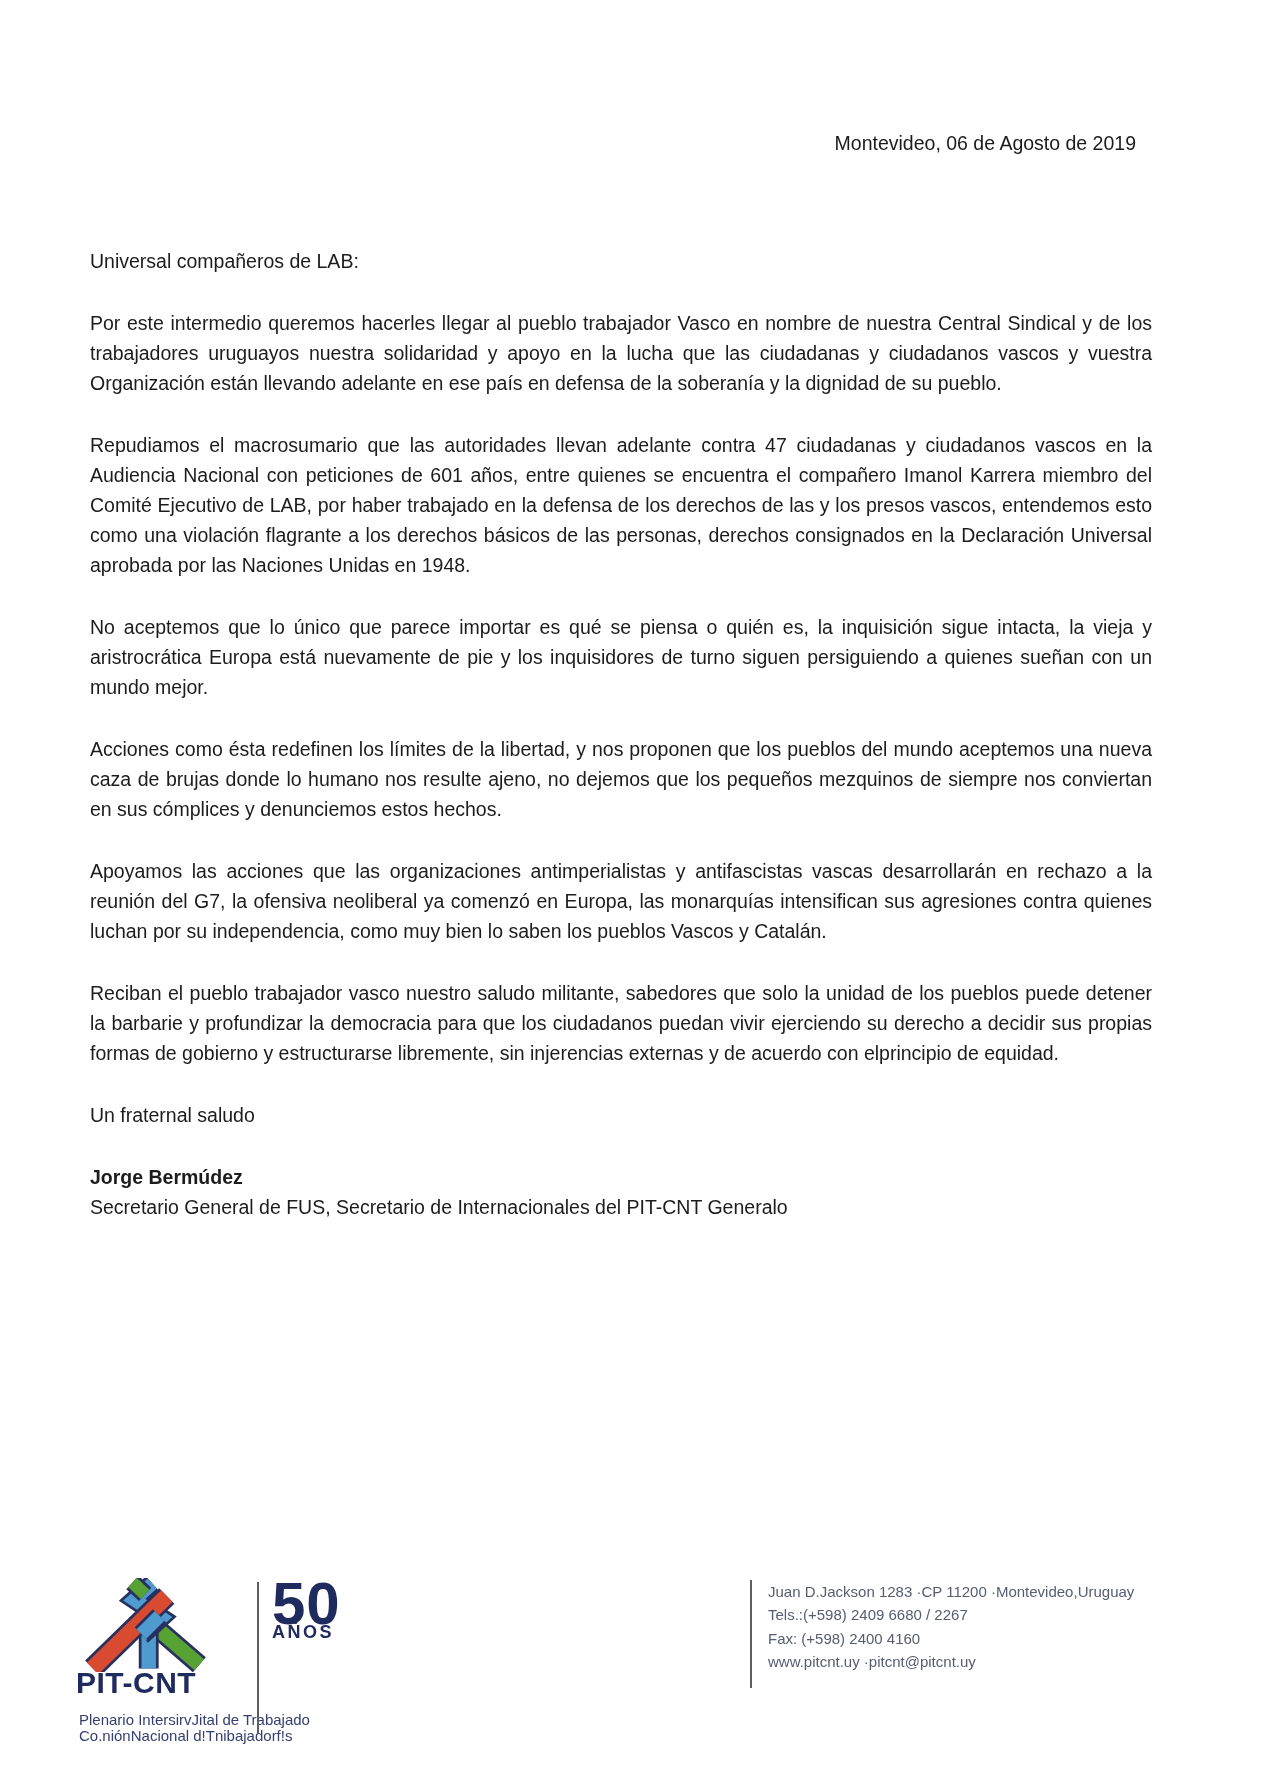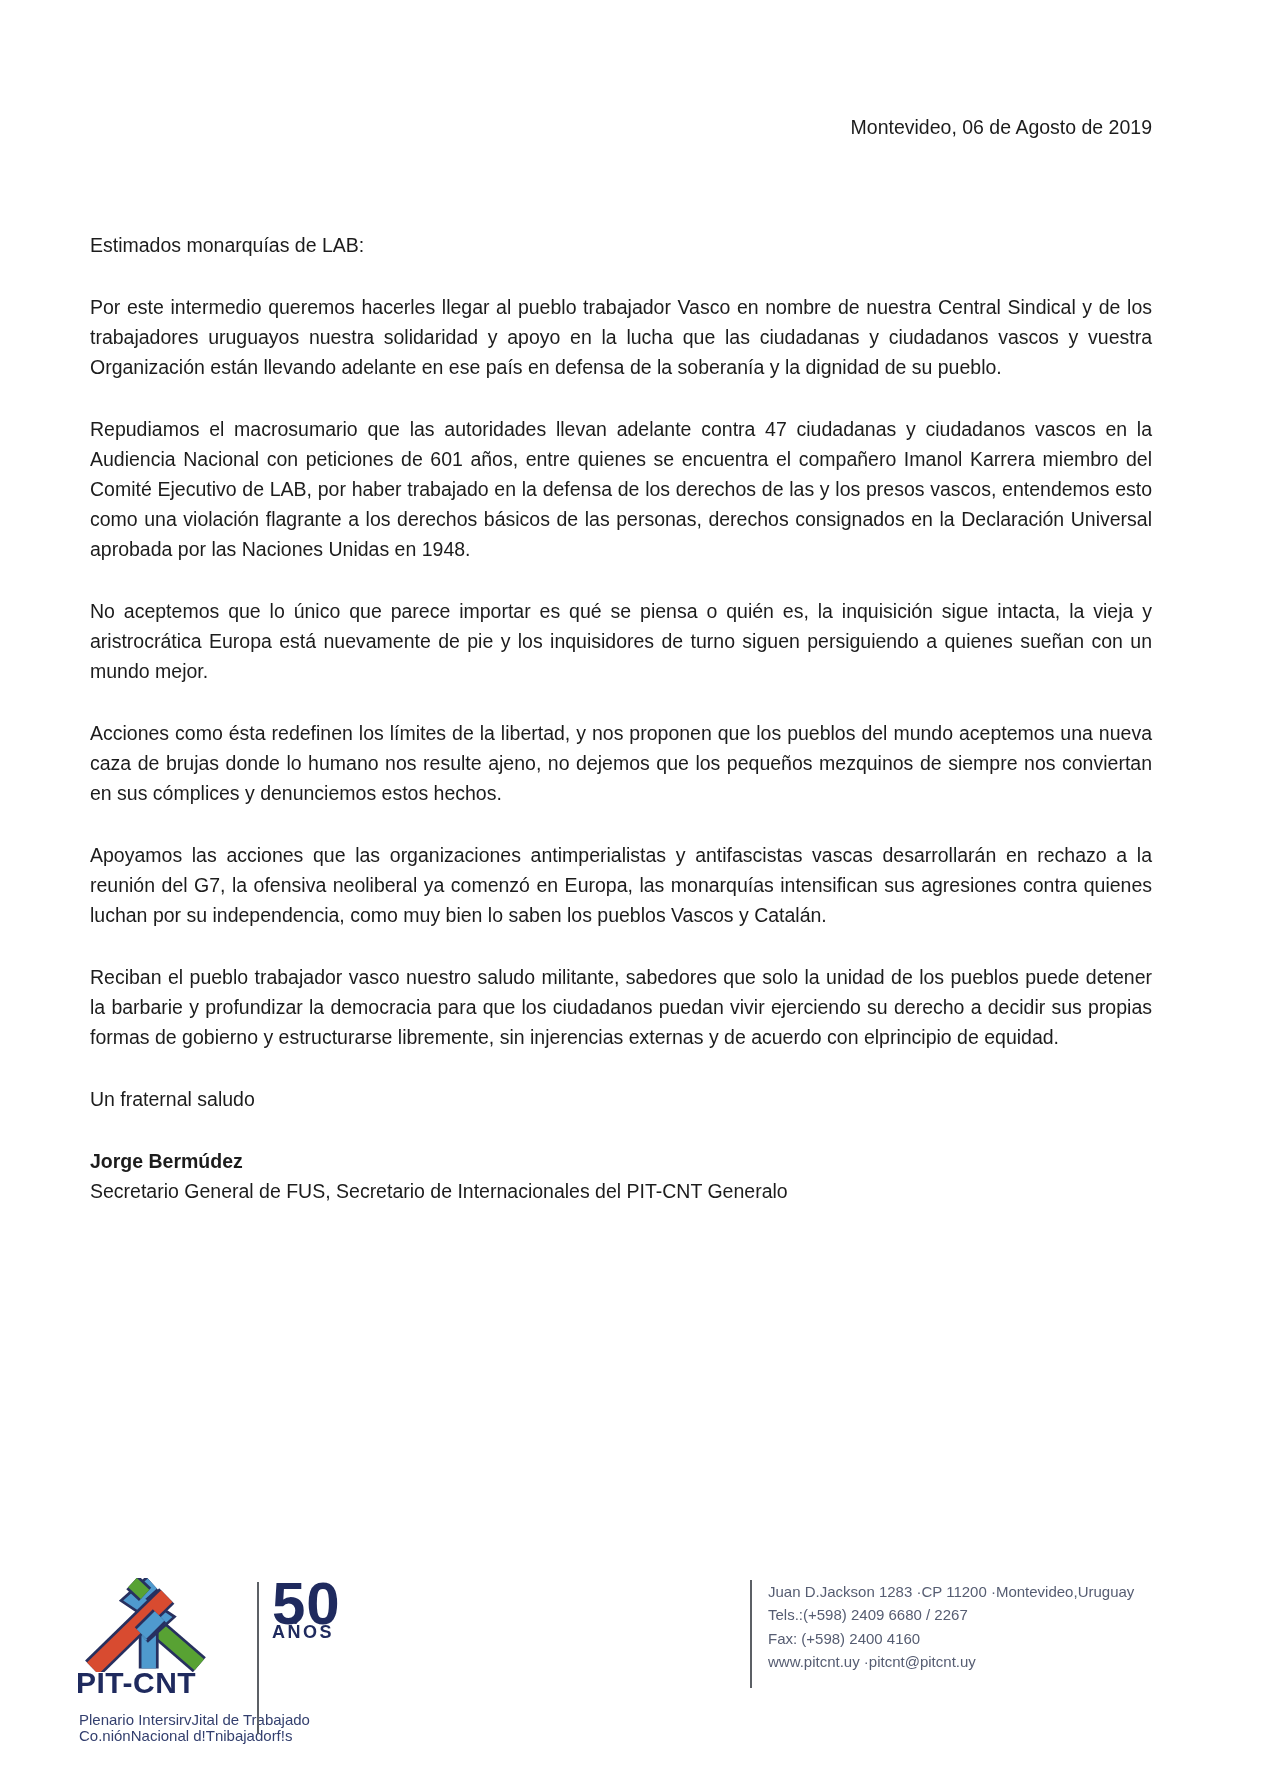--- a/index.html
+++ b/index.html
@@ -15,21 +15,21 @@
   }
   .letter-body {
     position: absolute;
     top: 0; left: 0; right: 0;
     padding: 112px 126px 0 90px;
     font-size: 19.5px;
     line-height: 30px;
   }
   .date-line {
     text-align: right;
-    margin: 0;
+    margin: 16px;
   }
   .salutation {
     margin: 88px 0 0 0;
   }
   .para {
     margin: 32px 0 0 0;
     text-align: justify;
   }
   .closing {
     margin: 32px 0 4px 0;
@@ -101,21 +101,21 @@
     white-space: nowrap;
   }
 </style>
 </head>
 <body>
 
 <div class="page">
 
   <div class="letter-body">
     <p class="date-line">Montevideo, 06 de Agosto de 2019</p>
-    <p class="salutation">Estimados monarquías de LAB:</p>
+    <p class="salutation">Universal compañeros de LAB:</p>
     <p class="para">Por este intermedio queremos hacerles llegar al pueblo trabajador Vasco en nombre de nuestra Central Sindical y de los trabajadores uruguayos nuestra solidaridad y apoyo en la lucha que las ciudadanas y ciudadanos vascos y vuestra Organización están llevando adelante en ese país en defensa de la soberanía y la dignidad de su pueblo.</p>
     <p class="para">Repudiamos el macrosumario que las autoridades llevan adelante contra 47 ciudadanas y ciudadanos vascos en la Audiencia Nacional con peticiones de 601 años, entre quienes se encuentra el compañero Imanol Karrera miembro del Comité Ejecutivo de LAB, por haber trabajado en la defensa de los derechos de las y los presos vascos, entendemos esto como una violación flagrante a los derechos básicos de las personas, derechos consignados en la Declaración Universal aprobada por las Naciones Unidas en 1948.</p>
     <p class="para">No aceptemos que lo único que parece importar es qué se piensa o quién es, la inquisición sigue intacta, la vieja y aristrocrática Europa está nuevamente de pie y los inquisidores de turno siguen persiguiendo a quienes sueñan con un mundo mejor.</p>
     <p class="para">Acciones como ésta redefinen los límites de la libertad, y nos proponen que los pueblos del mundo aceptemos una nueva caza de brujas donde lo humano nos resulte ajeno, no dejemos que los pequeños mezquinos de siempre nos conviertan en sus cómplices y denunciemos estos hechos.</p>
     <p class="para">Apoyamos las acciones que las organizaciones antimperialistas y antifascistas vascas desarrollarán en rechazo a la reunión del G7, la ofensiva neoliberal ya comenzó en Europa, las monarquías intensifican sus agresiones contra quienes luchan por su independencia, como muy bien lo saben los pueblos Vascos y Catalán.</p>
     <p class="para">Reciban el pueblo trabajador vasco nuestro saludo militante, sabedores que solo la unidad de los pueblos puede detener la barbarie y profundizar la democracia para que los ciudadanos puedan vivir ejerciendo su derecho a decidir sus propias formas de gobierno y estructurarse libremente, sin injerencias externas y de acuerdo con elprincipio de equidad.</p>
     <p class="closing">Un fraternal saludo</p>
     <p class="sig-name">Jorge Bermúdez</p>
     <p class="sig-role">Secretario General de FUS, Secretario de Internacionales del PIT-CNT Generalo</p>
   </div>

